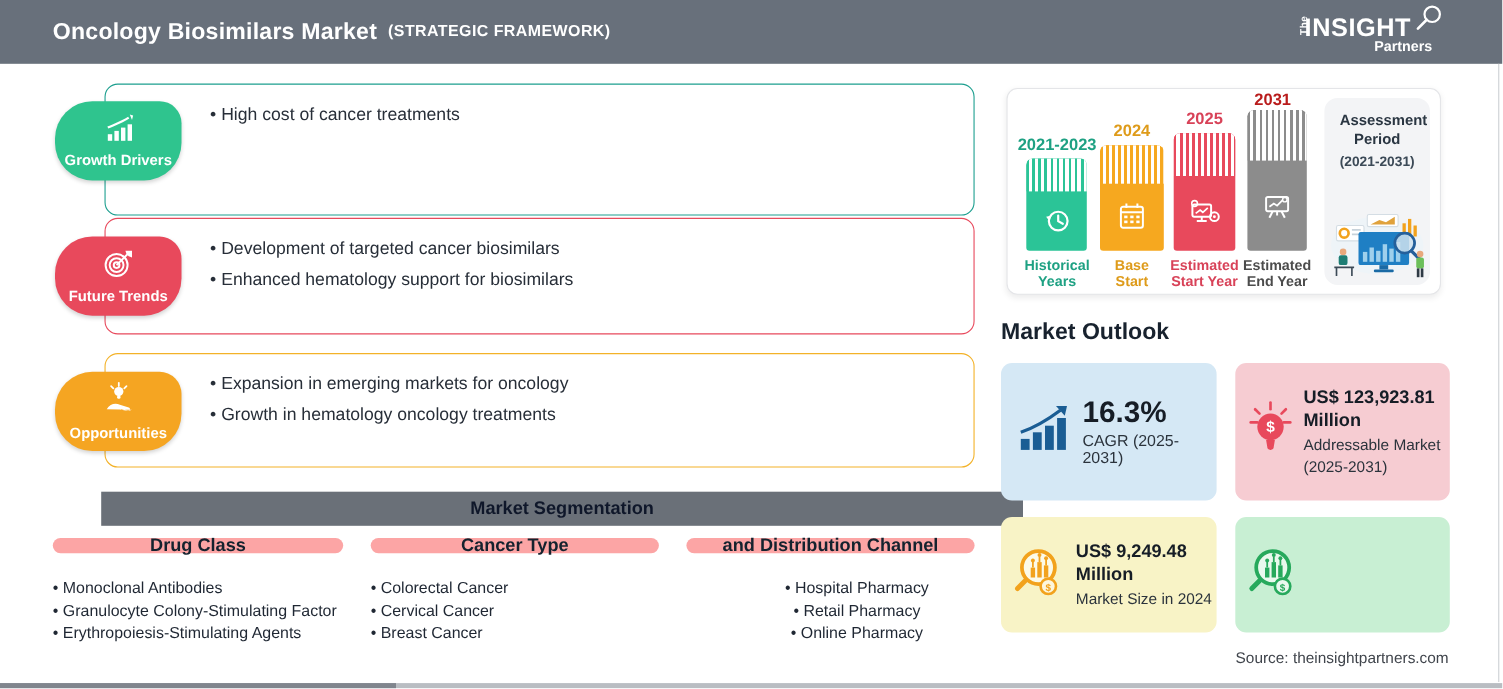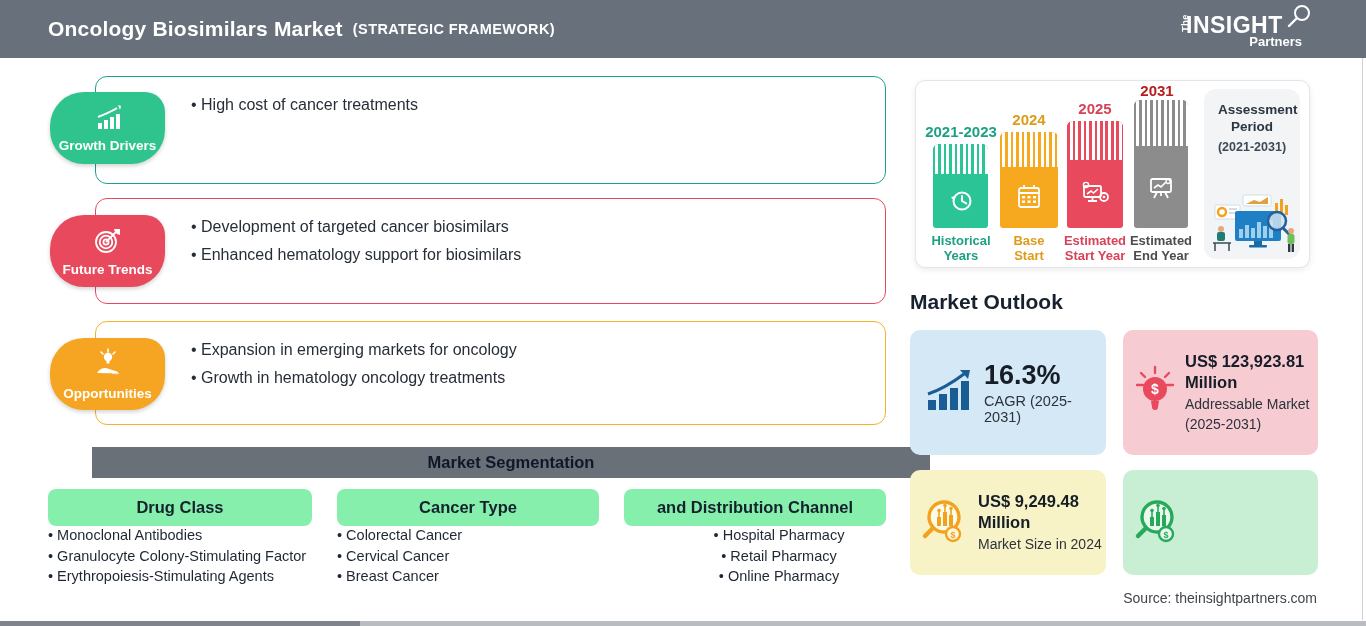--- a/index.html
+++ b/index.html
@@ -22,21 +22,21 @@
   .fbox .bullet{font-size:16px;line-height:27.5px;color:#272e38;}
   .fbox .bullet::before{content:"• ";color:#272e38;}
   .badge{position:absolute;left:50px;width:115px;height:72px;border-radius:34px 20px 34px 34px;
          display:flex;flex-direction:column;align-items:center;justify-content:center;
          color:#fff;box-shadow:0 2px 4px rgba(0,0,0,.18);}
   .badge-label{font-size:13.5px;font-weight:bold;margin-top:2px;white-space:nowrap;}
   
   .seg-bar{position:absolute;left:48px;top:447px;width:838px;height:31px;background:#6a7078;
            border-radius:0;display:flex;align-items:center;justify-content:center;
            color:#0f172a;font-size:16.5px;font-weight:bold;margin-left:44px;}
-  .seg-head{position:absolute;top:489px;height:37px;background:#86efac;border-radius:8px;
+  .seg-head{position:absolute;top:489px;height:14px;background:#fca5a5;border-radius:8px;
             display:flex;align-items:center;justify-content:center;font-size:16.5px;
             font-weight:bold;color:#14222e;}
   .seg-list{position:absolute;top:525px;font-size:14.5px;line-height:20.5px;color:#1f2733;}
   .seg-list div::before{content:"• ";}
   
   .tcard{position:absolute;left:915px;top:80px;width:393px;height:186px;background:#fff;
          border:1px solid #e4e5e8;border-radius:10px;box-shadow:0 2px 6px rgba(0,0,0,.08);}
   .tbar{position:absolute;bottom:39px;border-radius:6px 6px 3px 3px;overflow:hidden;
         display:flex;flex-direction:column;}
   .tbar .stripes{height:36%;}
@@ -82,21 +82,21 @@
       <span class="logo-mag">
         <svg width="30" height="30" viewBox="0 0 30 30">
             <circle cx="18" cy="9" r="7" fill="none" stroke="#fff" stroke-width="2"></circle>
             <line x1="13" y1="14" x2="5" y2="22" stroke="#fff" stroke-width="2.4" stroke-linecap="round"></line>
           </svg>
       </span>
       <span class="logo-partners">Partners</span>
     </div>
   </div>
 
-  <div class="fbox" style="top:76px;height:108px;border:1.5px solid #1d9f8f;">
+  <div class="fbox" style="top:76px;height:120px;border:1.5px solid #1d9f8f;">
     <div class="bullet">High cost of cancer treatments</div>
   </div>
   <div class="badge" style="top:92px;background:#2fc48e;">
     <span>
       <svg width="34" height="28" viewBox="0 0 34 28">
         <rect x="7" y="19" width="4" height="6" fill="#fff"></rect>
           <rect x="13" y="16" width="4" height="9" fill="#fff"></rect>
         <rect x="19" y="13" width="4" height="12" fill="#fff"></rect>
           <rect x="25" y="10" width="4" height="15" fill="#fff"></rect>
         <path d="M7 13 C14 10 20 8 26 4" fill="none" stroke="#fff" stroke-width="2"></path>

